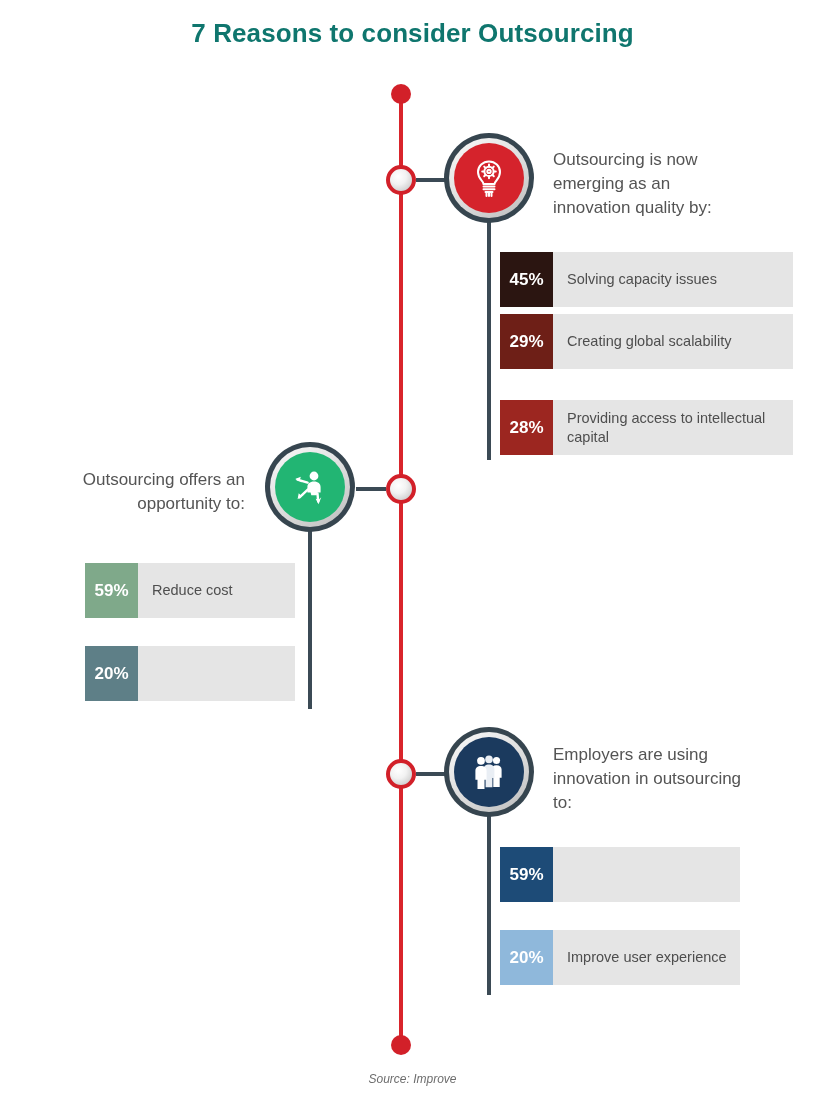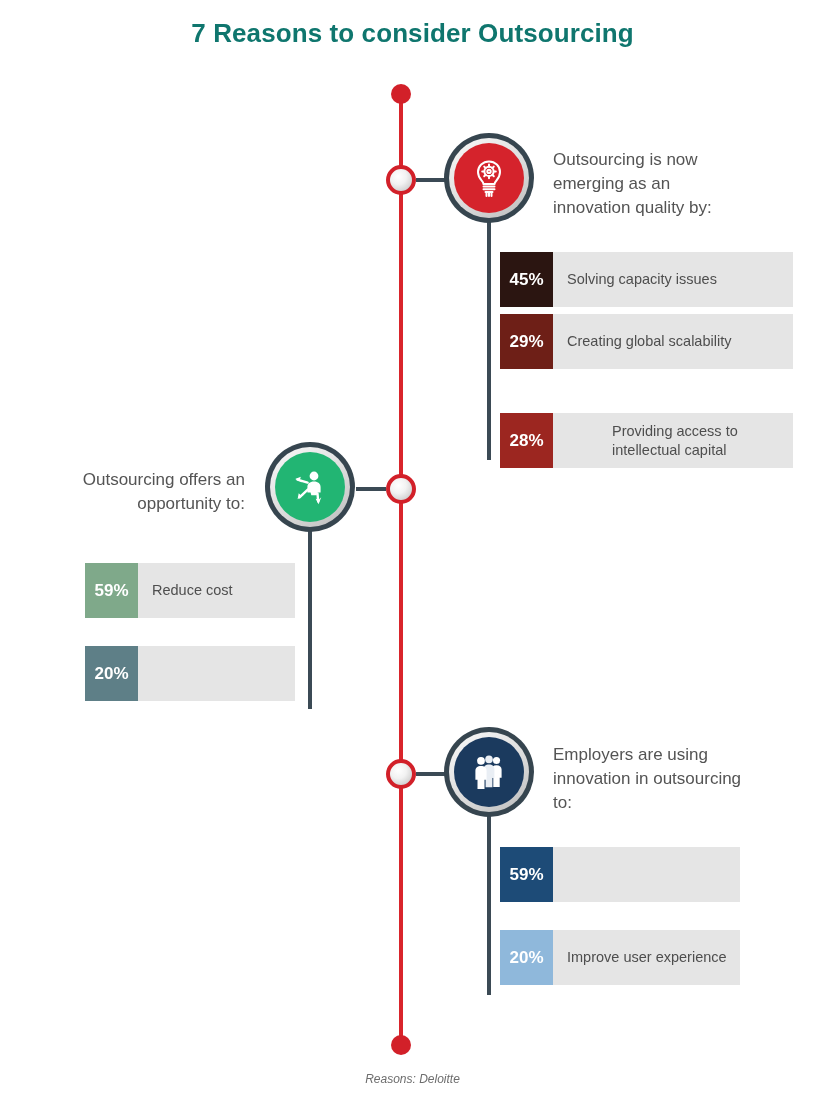--- a/index.html
+++ b/index.html
@@ -166,21 +166,21 @@
     padding-right: 8px;
     font-size: 14.5px;
     line-height: 1.28;
     color: #4e4e4e;
   }
 
   
   .bar.g1 { left: 500px; width: 293px; }
   .bar.g1.r1 { top: 252px; }
   .bar.g1.r2 { top: 314px; }
-  .bar.g1.r3 { top: 413px; gap: 45px; }
+  .bar.g1.r3 { top: 400px; }
 
   
   .bar.g2 { left: 85px; width: 210px; }
   .bar.g2.r1 { top: 563px; }
   .bar.g2.r2 { top: 646px; }
 
   
   .bar.g3 { left: 500px; width: 240px; }
   .bar.g3.r1 { top: 847px; }
   .bar.g3.r2 { top: 930px; }
@@ -308,13 +308,13 @@
 <div class="head-text h3">Employers are using innovation in outsourcing to:</div>
 
 <div class="bar g3 r1">
   <div class="pct" style="background:#1d4b77">59%</div>
 </div>
 <div class="bar g3 r2">
   <div class="pct" style="background:#8fb8db">20%</div>
   <div class="label">Improve user experience</div>
 </div>
 
-<div class="source">Reasons: Deloitte</div>
+<div class="source">Source: Improve</div>
 
 </body></html>

